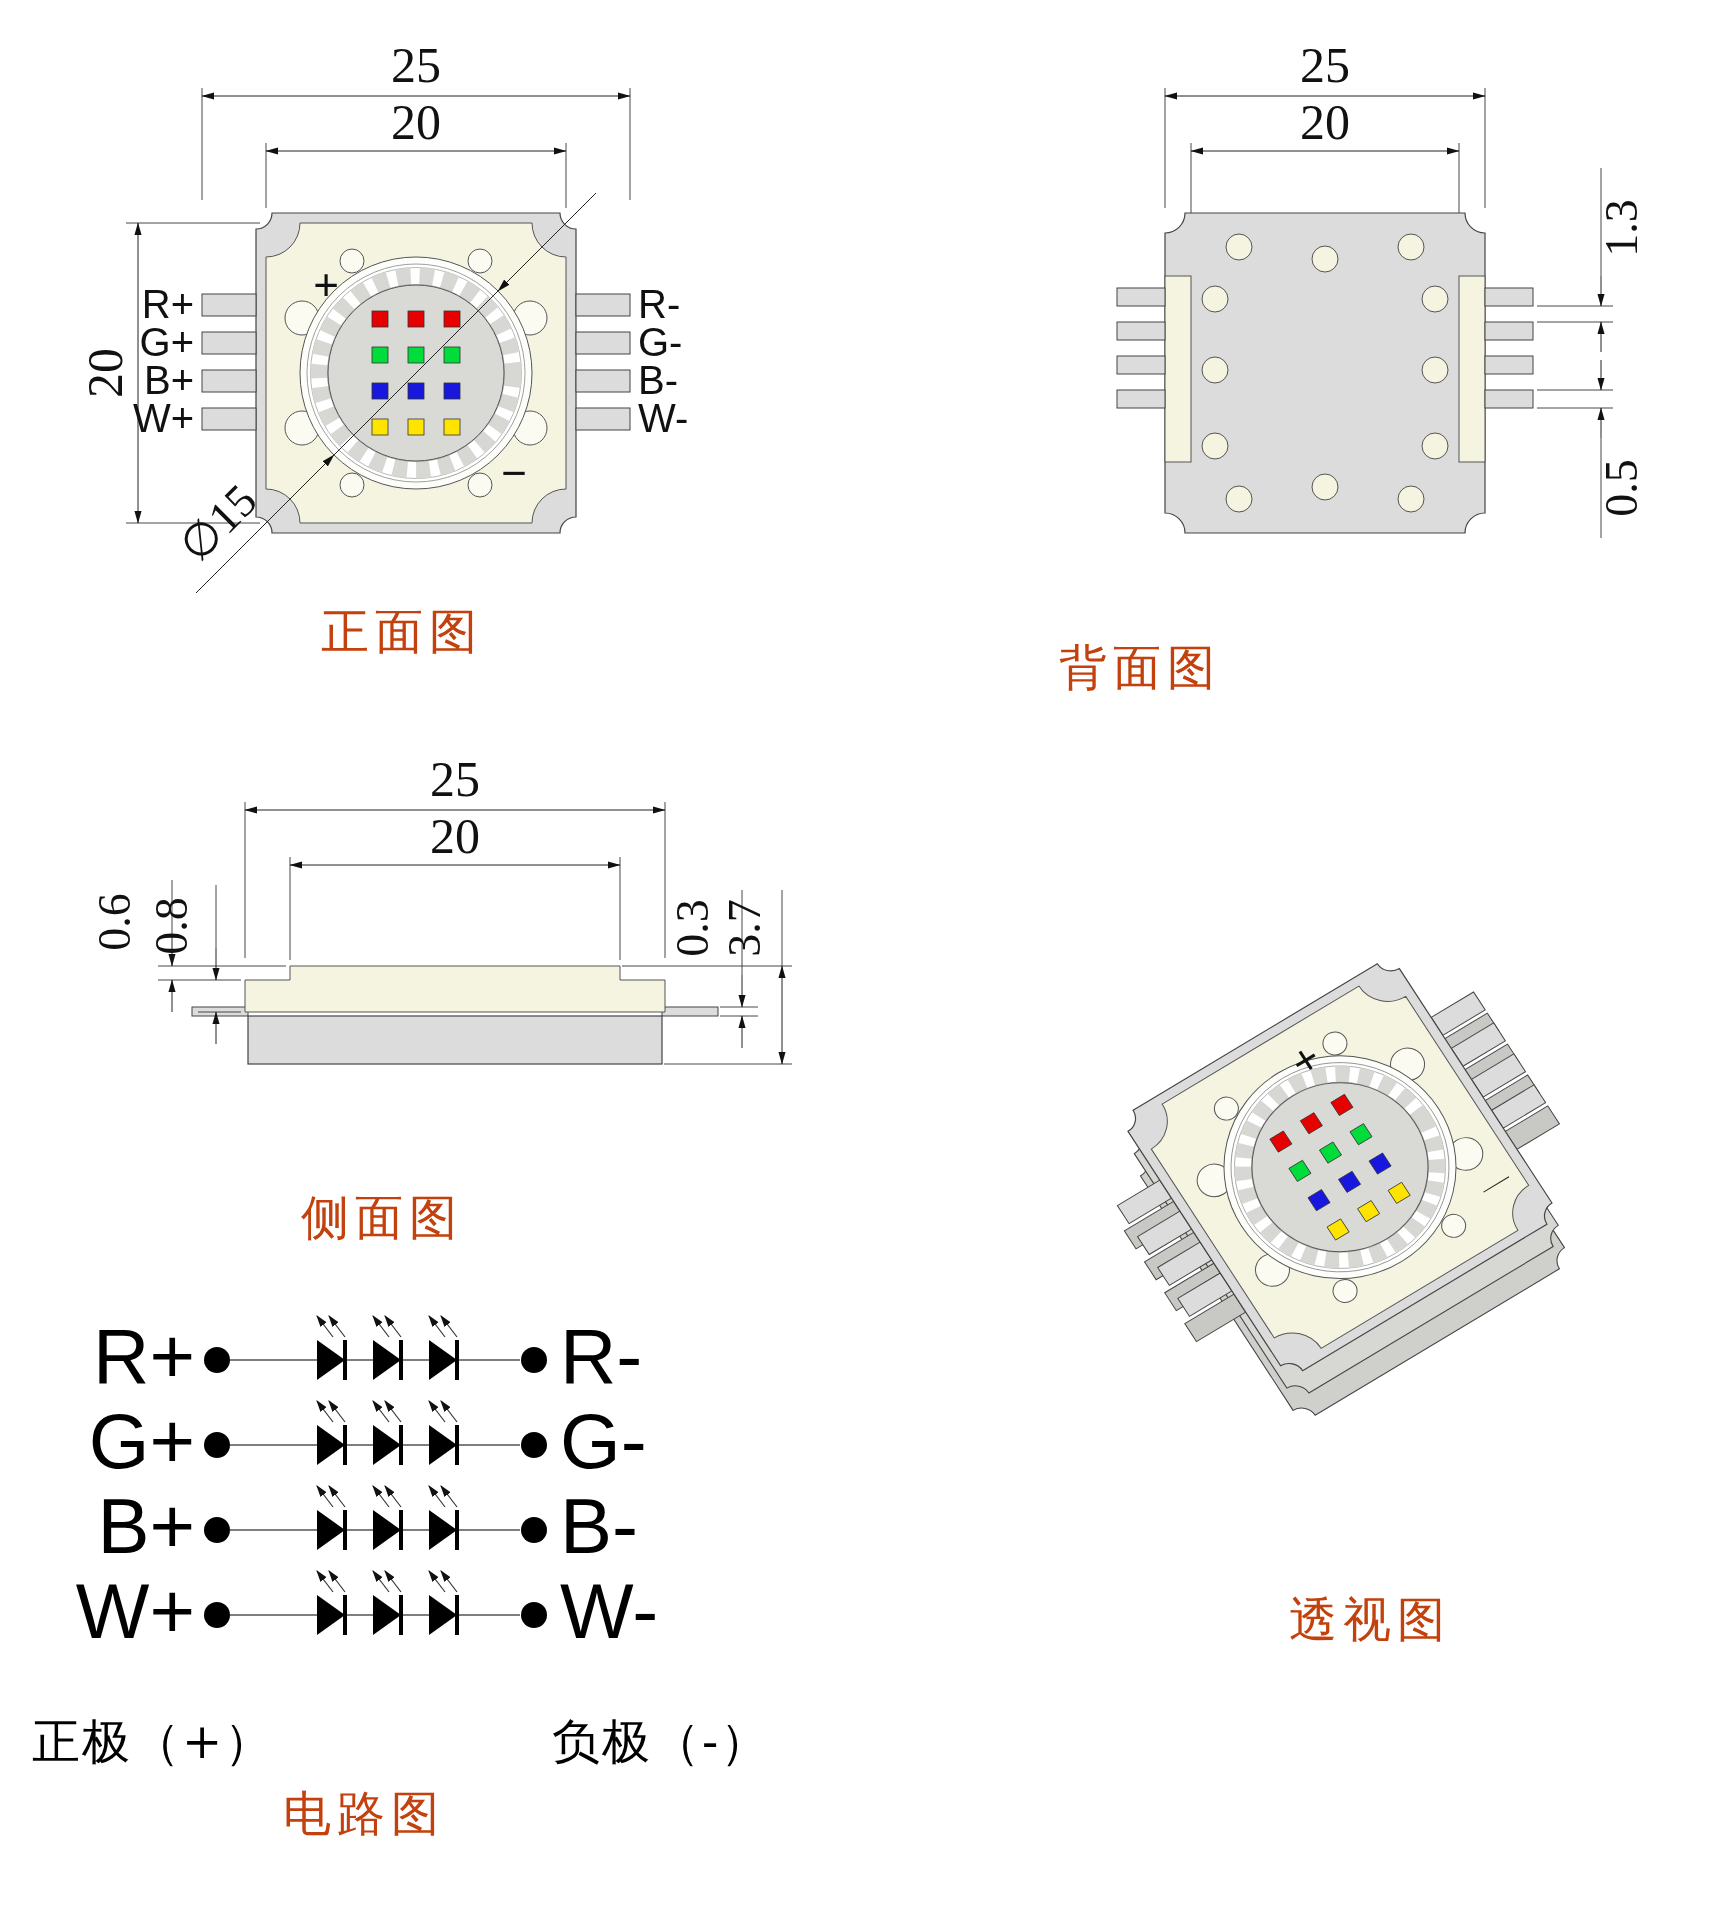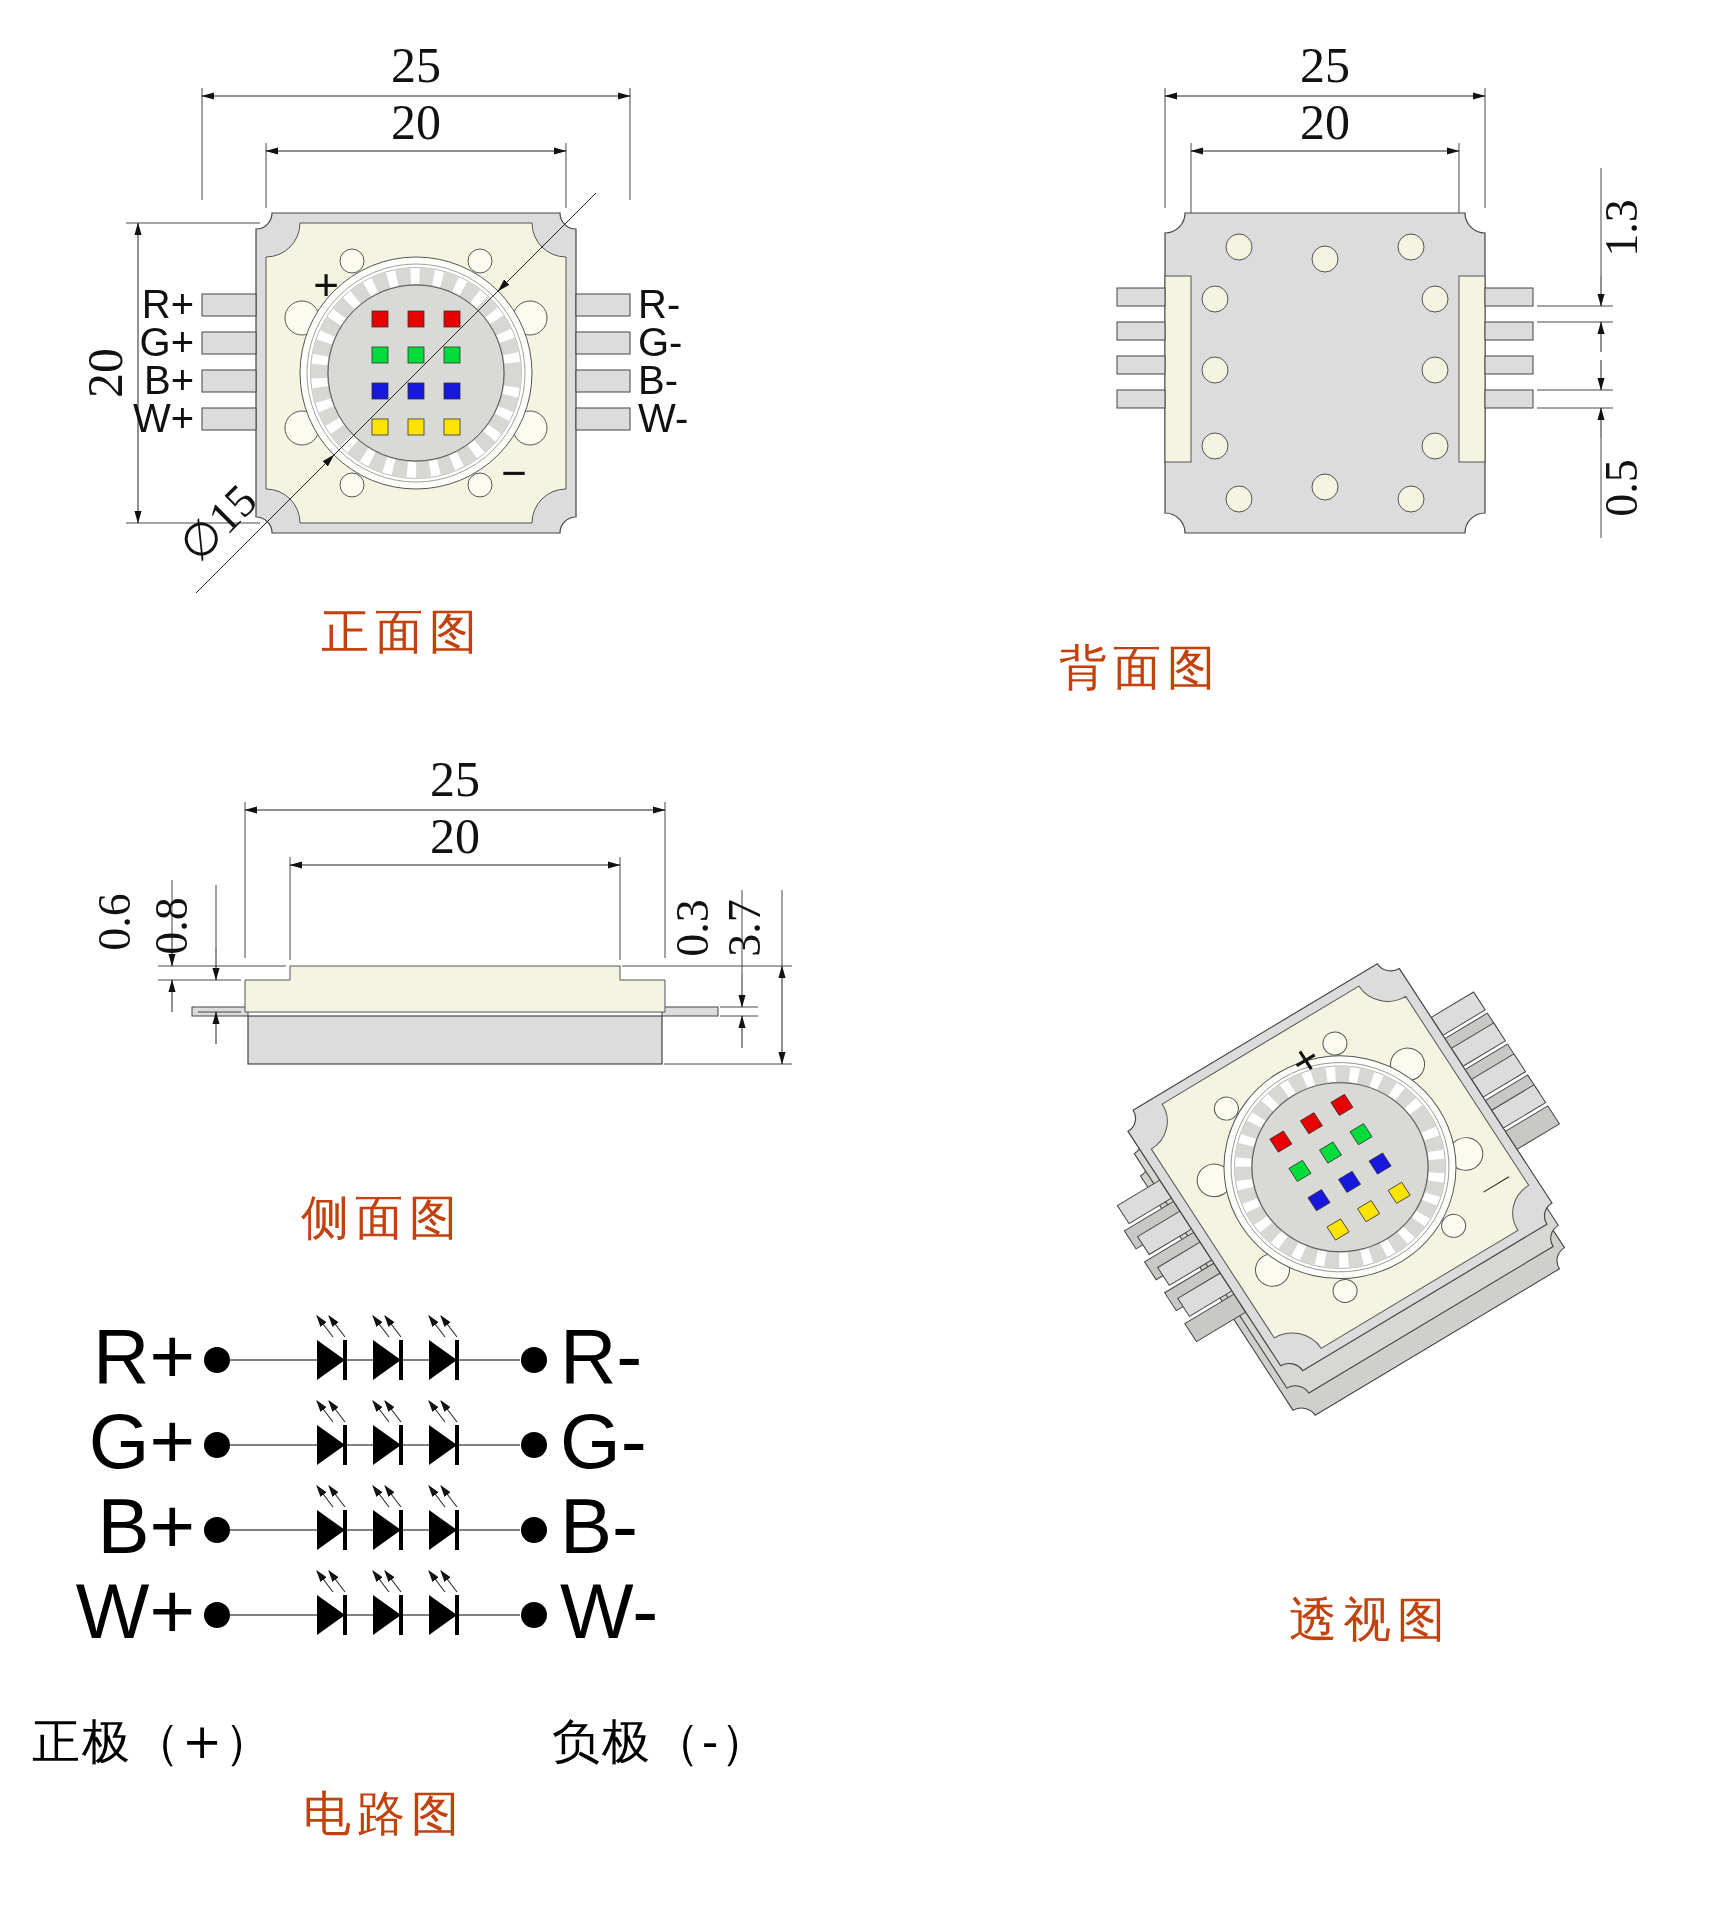--- a/index.html
+++ b/index.html
@@ -388,14 +388,14 @@
       </g>
       <text class="mark-text" x="350" y="222" text-anchor="middle">+</text>
       <line class="ln" x1="428" y1="418" x2="458" y2="418" stroke-width="3"></line>
     </g>
   </g>
 </svg>
 
 <div class="cn-title" style="left:262px;top:600px;">正面图</div>
 <div class="cn-title" style="left:1000px;top:636px;">背面图</div>
 <div class="cn-title" style="left:242px;top:1186px;">侧面图</div>
-<div class="cn-title" style="left:244px;top:1782px;text-align:center;">电路图</div>
+<div class="cn-title" style="left:224px;top:1782px;text-align:center;">电路图</div>
 <div class="cn-title" style="left:1230px;top:1588px;">透视图</div>
 
 </body></html>

